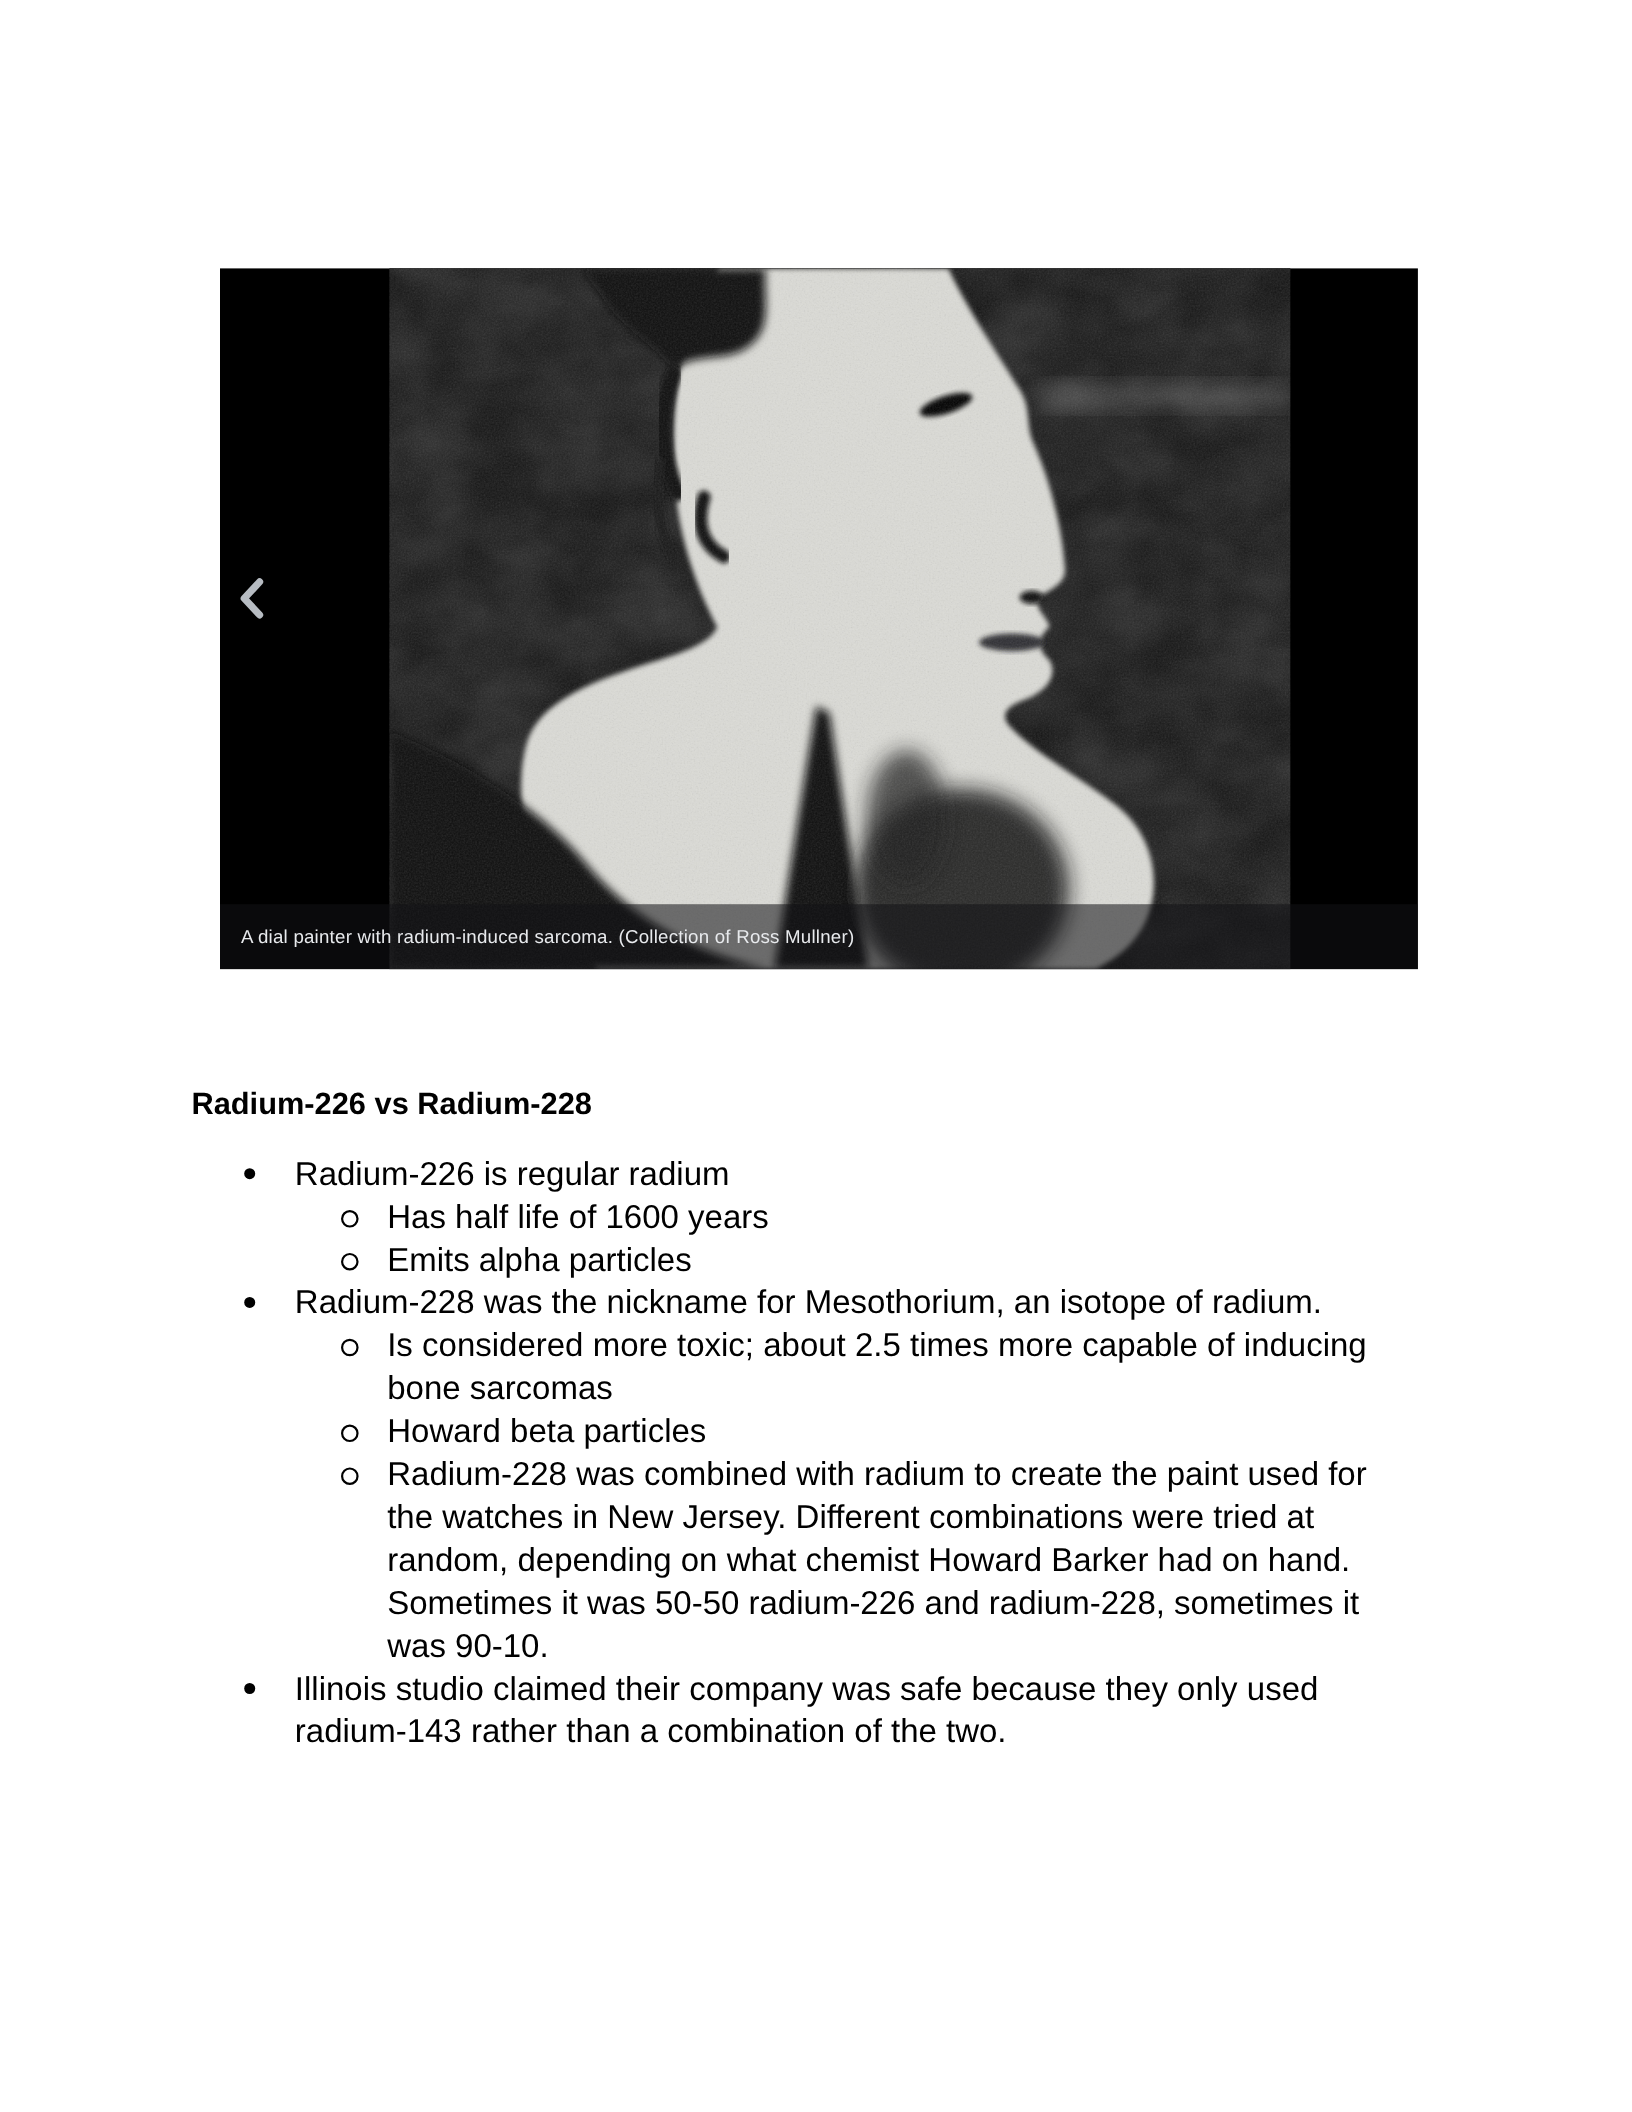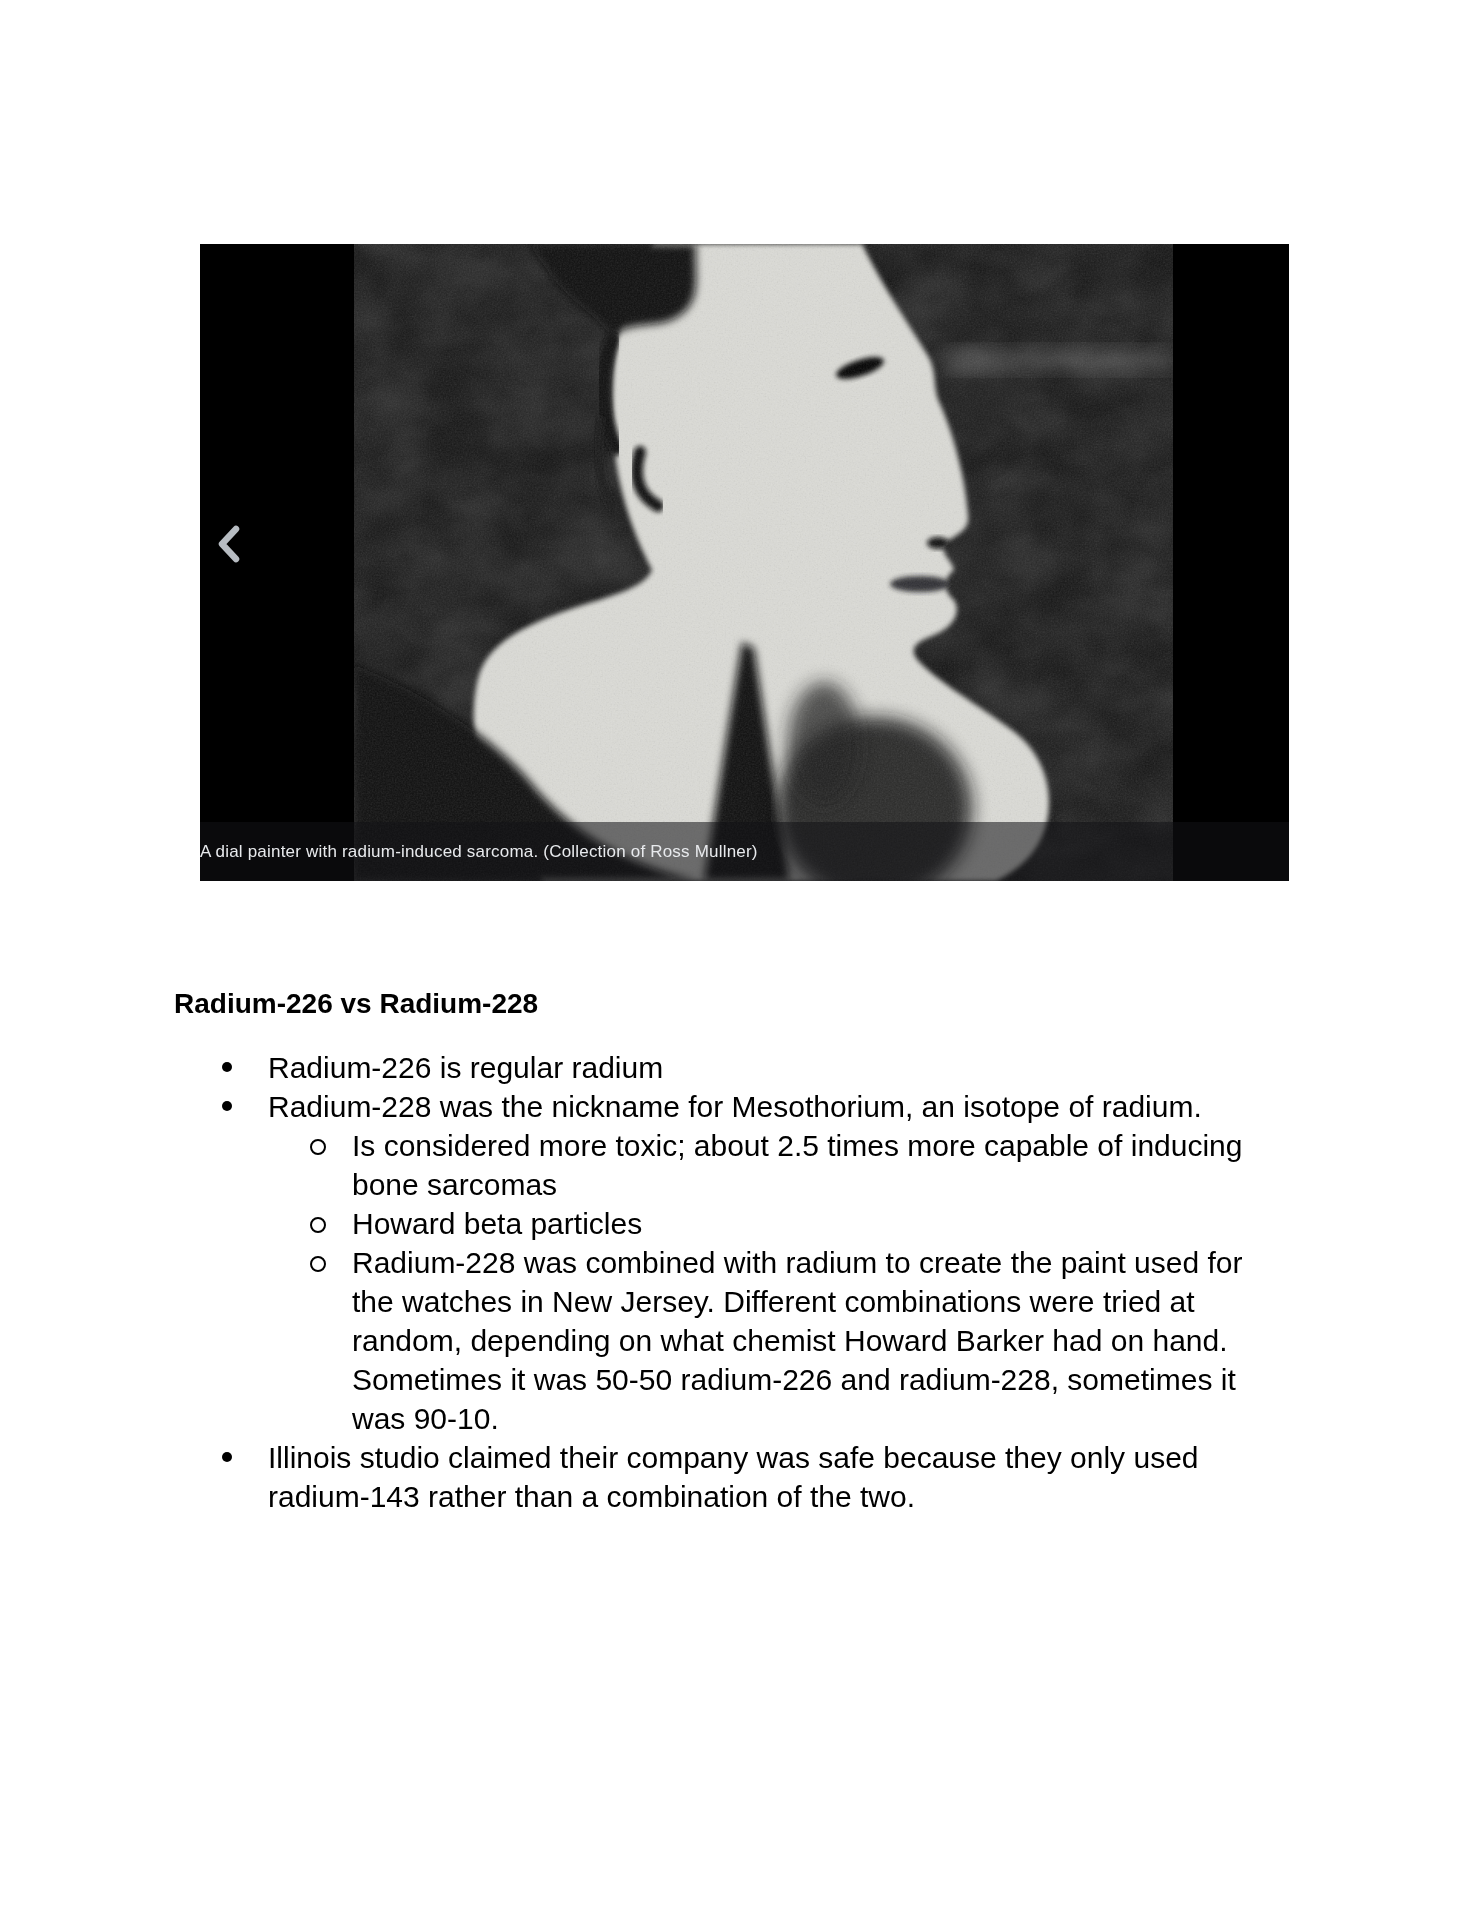--- a/index.html
+++ b/index.html
@@ -28,20 +28,21 @@
     position:absolute; left:8px; top:279px;
     width:44px; height:44px;
     background:transparent; border:0; cursor:pointer;
     display:flex; align-items:center; justify-content:center;
   }
   .caption-bar {
     position:absolute; left:0; bottom:0;
     width:100%; height:59px;
     background:rgba(18,18,22,0.55);
     display:flex; align-items:center;
+    padding-left:19px;
   }
   .caption-text {
     color:#e8eaed;
     font-size:17px;
     letter-spacing:0.2px;
   }
 
   
   .doc-heading {
     position:absolute; left:174px; top:985px;
@@ -171,21 +172,24 @@
 
     <div class="caption-bar">
       <span class="caption-text">A dial painter with radium-induced sarcoma. (Collection of Ross Mullner)</span>
     </div>
   </div>
 
   <h2 class="doc-heading">Radium-226 vs Radium-228</h2>
 
   <div class="bullets">
     <ul class="l1" id="bullet-list">
-        <li><span class="li-text">Radium-226 is regular radium</span></li>
+        <li><span class="li-text">Radium-226 is regular radium</span><ul class="l2">
+            <li><span class="li-text">Has half life of 1600 years</span></li>
+            <li><span class="li-text">Emits alpha particles</span></li>
+          </ul></li>
         <li><span class="li-text">Radium-228 was the nickname for Mesothorium, an isotope of radium.</span><ul class="l2">
             <li><span class="li-text">Is considered more toxic; about 2.5 times more capable of inducing bone sarcomas</span></li>
             <li><span class="li-text">Howard beta particles</span></li>
             <li><span class="li-text">Radium-228 was combined with radium to create the paint used for the watches in New Jersey. Different combinations were tried at random, depending on what chemist Howard Barker had on hand. Sometimes it was 50-50 radium-226 and radium-228, sometimes it was 90-10.</span></li>
           </ul></li>
         <li><span class="li-text">Illinois studio claimed their company was safe because they only used radium-143 rather than a combination of the two.</span></li>
       </ul>
   </div>
 
 </div>

